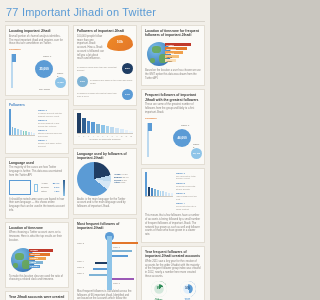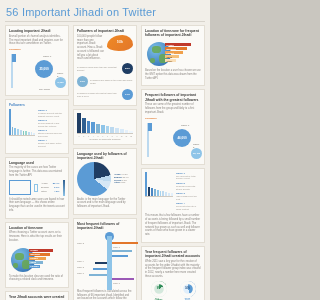--- a/index.html
+++ b/index.html
@@ -144,21 +144,21 @@
     width: 11px; height: 11px; border-radius: 50%;
     display: flex; align-items: center; justify-content: center;
     color: #fff; font-size: 2.4px; font-weight: bold; flex-shrink: 0;
   }
 </style>
 </head>
 <body>
 
 <div class="page">
 
-  <div class="title">56 Important Jihadi on Twitter</div>
+  <div class="title">77 Important Jihadi on Twitter</div>
   <div class="title-rule"></div>
 
   <div class="cols">
 
     <div class="col">
 
       <div class="card">
         <div class="h">Locating important Jihadi</div>
         <div class="p">A small portion of channel analysis identifies. The most important jihadi and requires care for those that are somewhere on Twitter.</div>
         <div class="sub">Followers</div>

